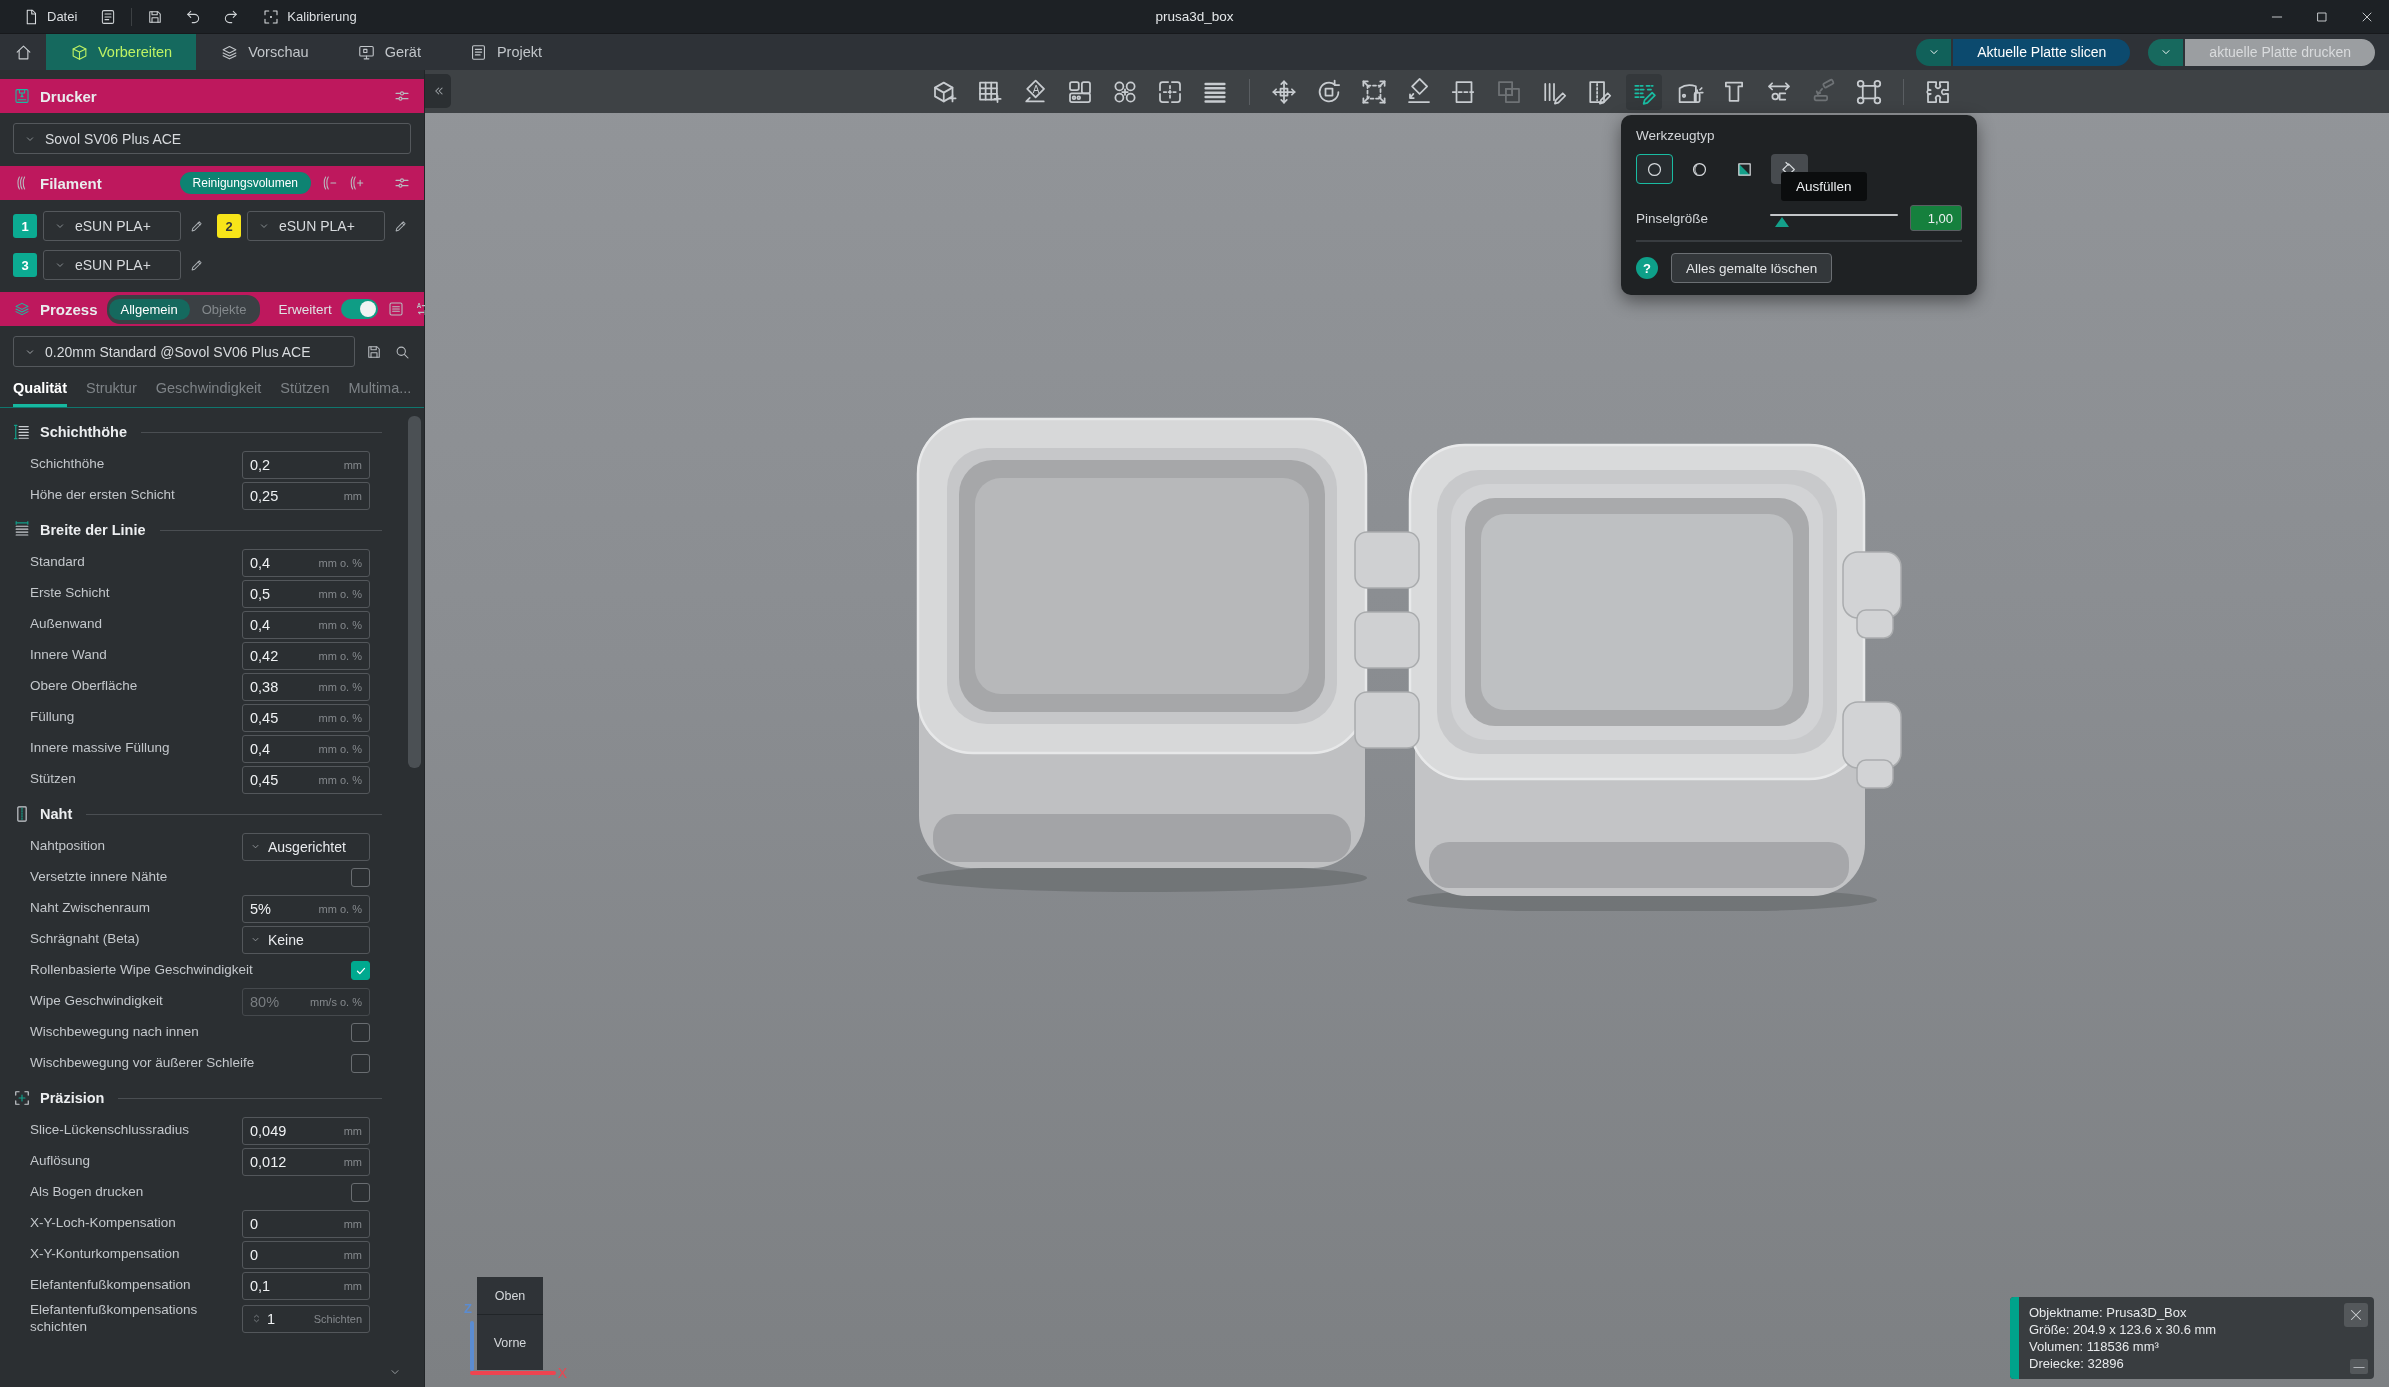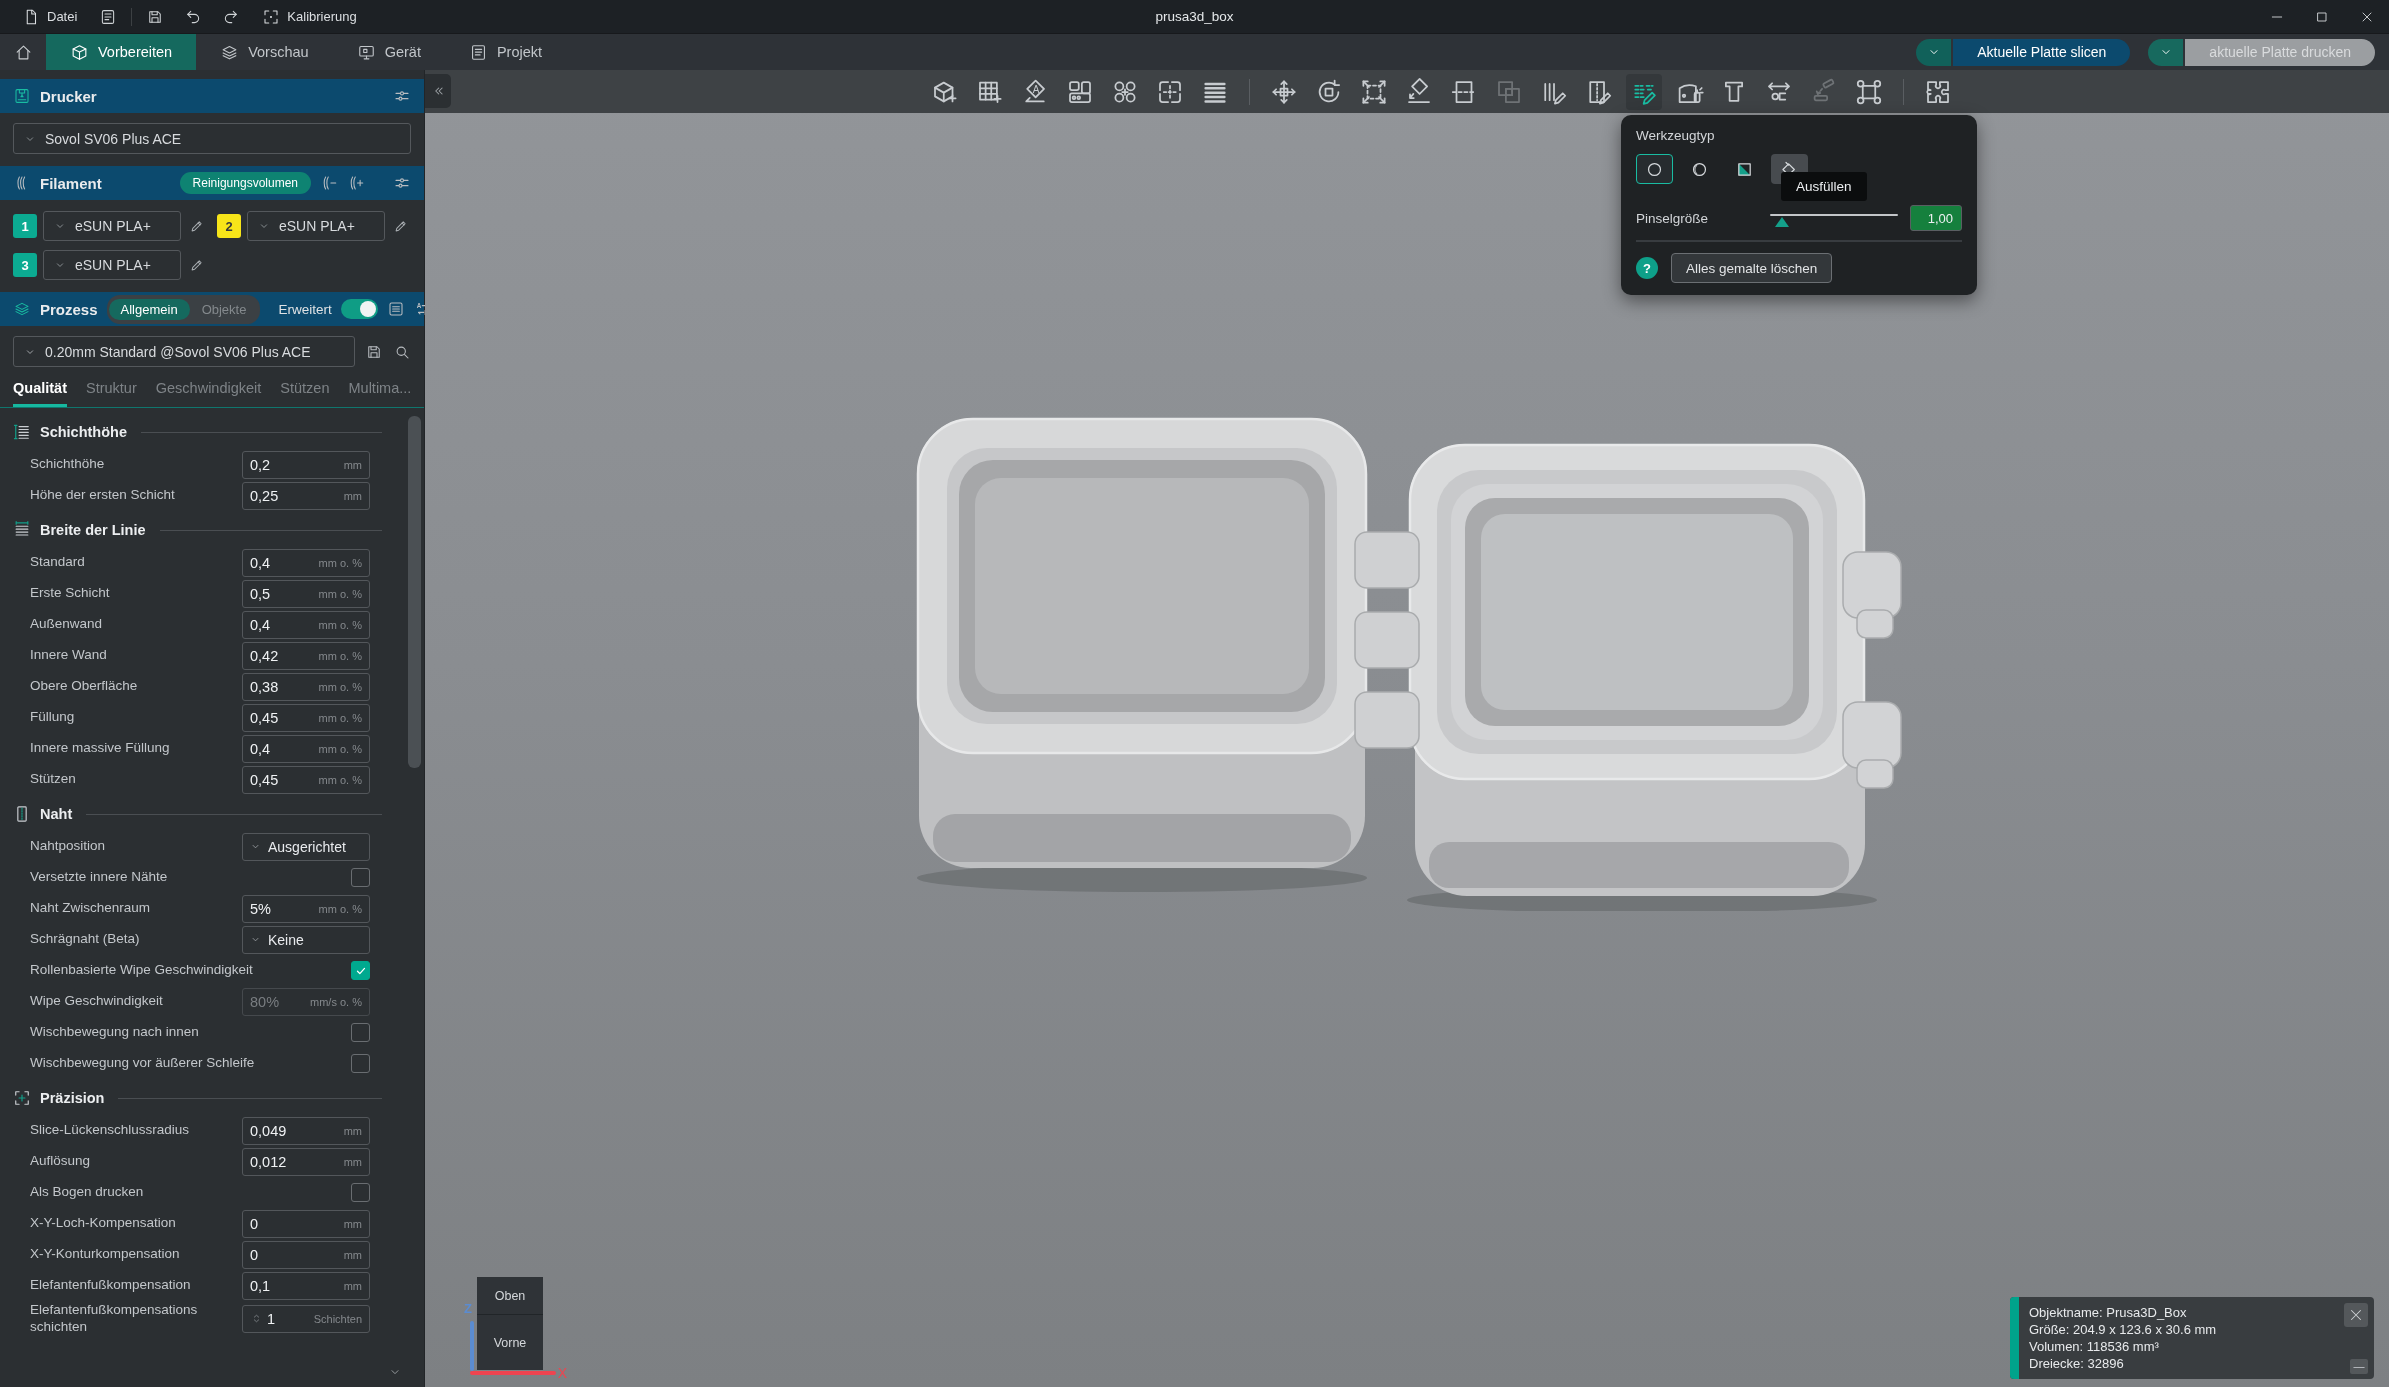--- a/index.html
+++ b/index.html
@@ -19,36 +19,36 @@
   .tb-title{position:absolute;left:50%;top:0;transform:translateX(-50%);line-height:33px;
     color:#e5e8ea;font-size:13.5px;}
   .tb-win{position:absolute;right:0;top:0;display:flex;height:33px;}
   .win-btn{width:45px;height:33px;display:flex;align-items:center;justify-content:center;color:#cfd2d5;}
 
   
   .tabbar{flex:0 0 36px;height:36px;background:#2e3237;display:flex;align-items:stretch;position:relative;}
   .home-btn{width:46px;display:flex;align-items:center;justify-content:center;color:#c9cdd0;}
   .tabs-wrap{display:flex;align-items:stretch;}
   .tab{display:flex;align-items:center;gap:9px;padding:0 24px;color:#c2c6ca;font-size:14.5px;}
-  .tab.active{background:#15695e;color:#ffffff;}
+  .tab.active{background:#15695e;color:#bef264;}
   .tabbar-right{margin-left:auto;display:flex;align-items:center;gap:18px;padding-right:14px;}
   .pill-btn{display:flex;height:27px;}
   .pill-chev{width:35px;border-radius:14px 0 0 14px;background:#11615a;color:#fff;
     display:flex;align-items:center;justify-content:center;margin-right:2px;}
   .pill-body{padding:0 24px;border-radius:0 14px 14px 0;background:#0c4a6e;color:#fff;
     font-size:14px;display:flex;align-items:center;white-space:nowrap;}
   .pill-btn.disabled .pill-chev{background:#17695e;}
   .pill-btn.disabled .pill-body{background:#9b9ea1;color:#d9dbdd;}
 
   
   .main{flex:1;display:flex;min-height:0;}
   .sidebar{width:424px;flex:0 0 424px;background:#2b2f32;display:flex;flex-direction:column;
     min-height:0;border-right:1px solid #222528;position:relative;}
 
-  .side-header{flex:0 0 34px;height:34px;background:#0c4a6e;display:flex;align-items:center;gap:9px;
+  .side-header{flex:0 0 34px;height:34px;background:#be185d;display:flex;align-items:center;gap:9px;
     padding:0 13px;color:#e9ebed;font-size:15px;font-weight:700;margin-top:12px;}
   .side-header.first{margin-top:9px;}
   .side-header .icon{color:#b9bdc1;}
   .hspace{flex:1;}
   .pad{padding:10px 13px 0;}
   .select{height:31px;border:1px solid #54585c;border-radius:3px;display:flex;align-items:center;
     gap:8px;padding:0 9px;color:#d8dbde;font-size:14px;background:transparent;box-sizing:border-box;}
   .select .icon{color:#9aa0a4;}
   .select span{white-space:nowrap;overflow:hidden;text-overflow:ellipsis;}
   .select.dim{color:#8d9296;}

